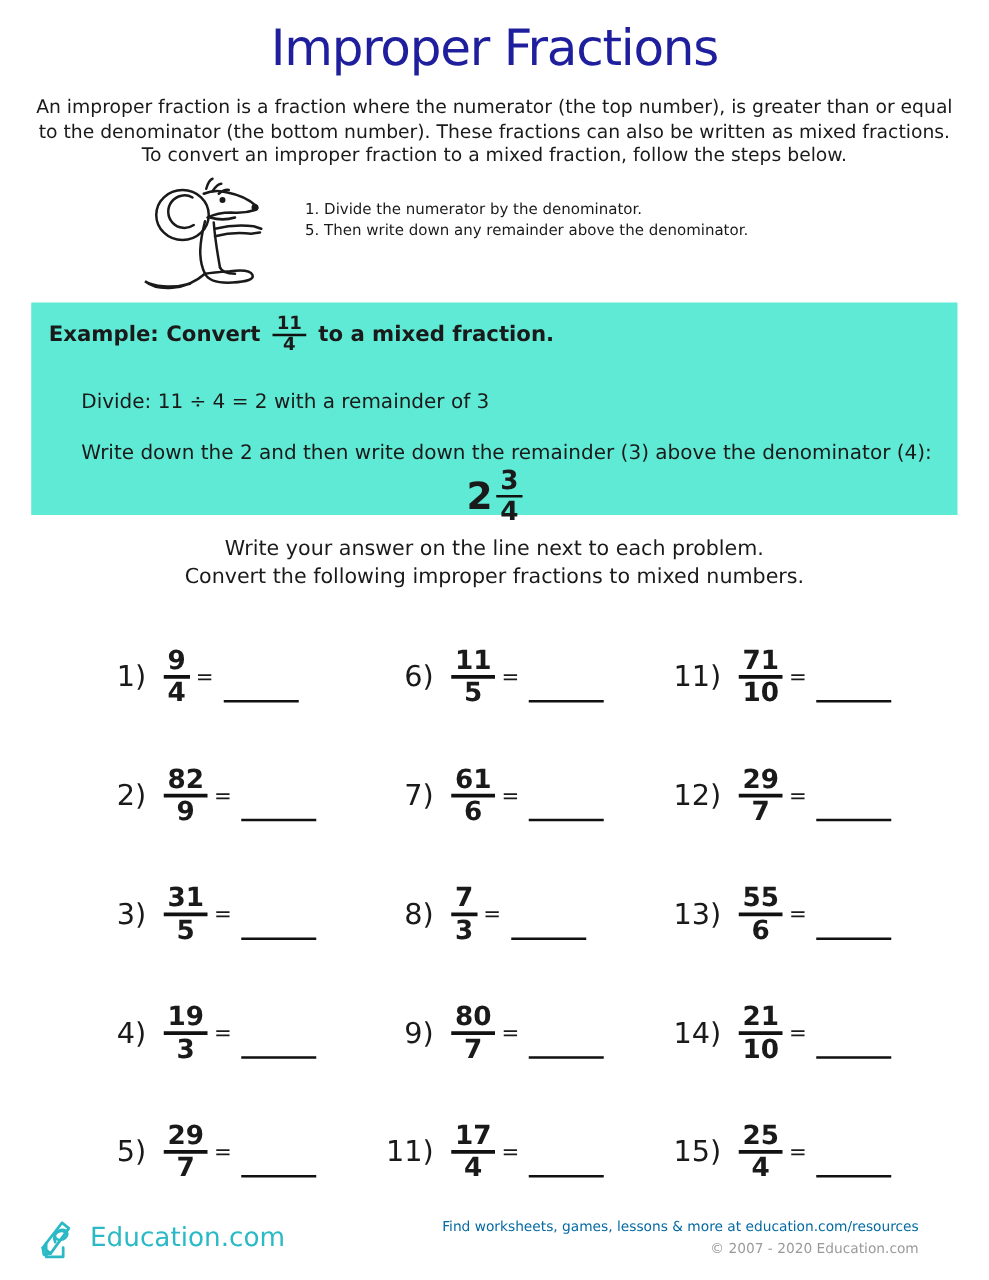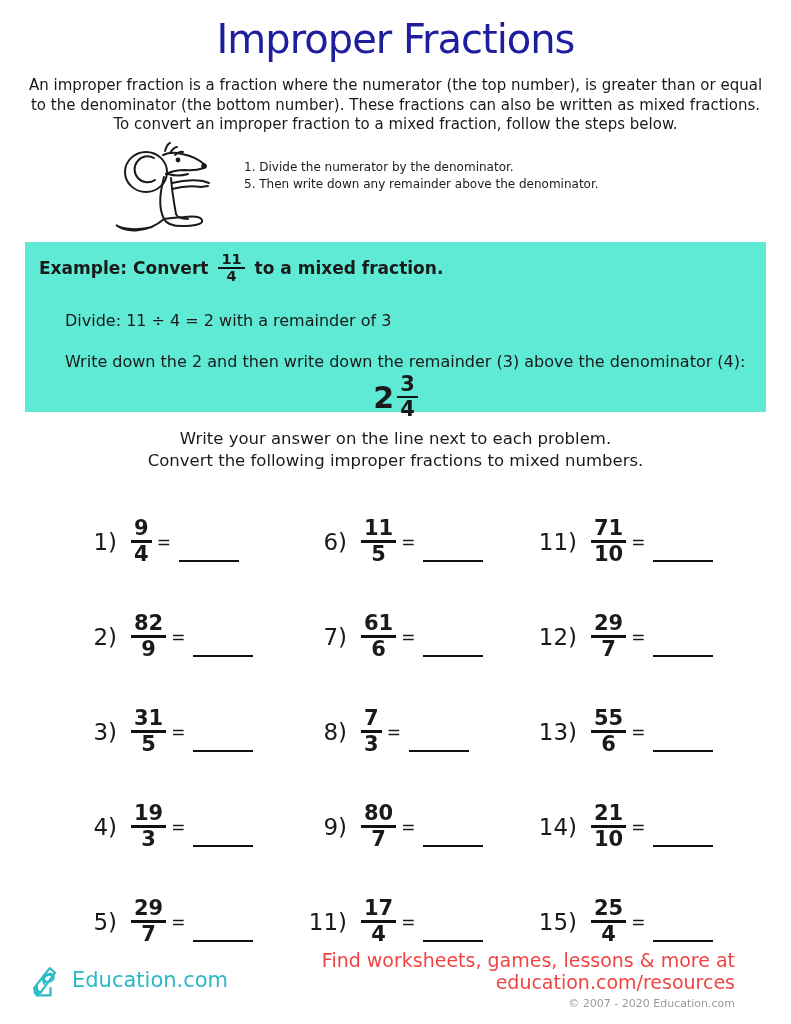--- a/index.html
+++ b/index.html
@@ -50,21 +50,21 @@
     position:relative; top:19px;
   }
   .footer {
     position:absolute; left:0; right:0; bottom:14px;
     display:flex; justify-content:space-between; align-items:center;
     padding:0 56px 0 26px;
   }
   .logo { display:flex; align-items:center; gap:6px; }
   .logo-text { font-size:21px; color:#2bb9c6; }
   .footer-right { text-align:right; }
-  .footer-find { font-size:19px; color:#ef4444; }
+  .footer-find { font-size:11px; color:#0369a1; }
   .footer-copy { font-size:11px; color:#9a9a9a; margin-top:4px; }
   svg { display:block; }
 </style>
 </head>
 <body>
 
 <div class="page">
 
   <h1 class="title">Improper Fractions</h1>
 

